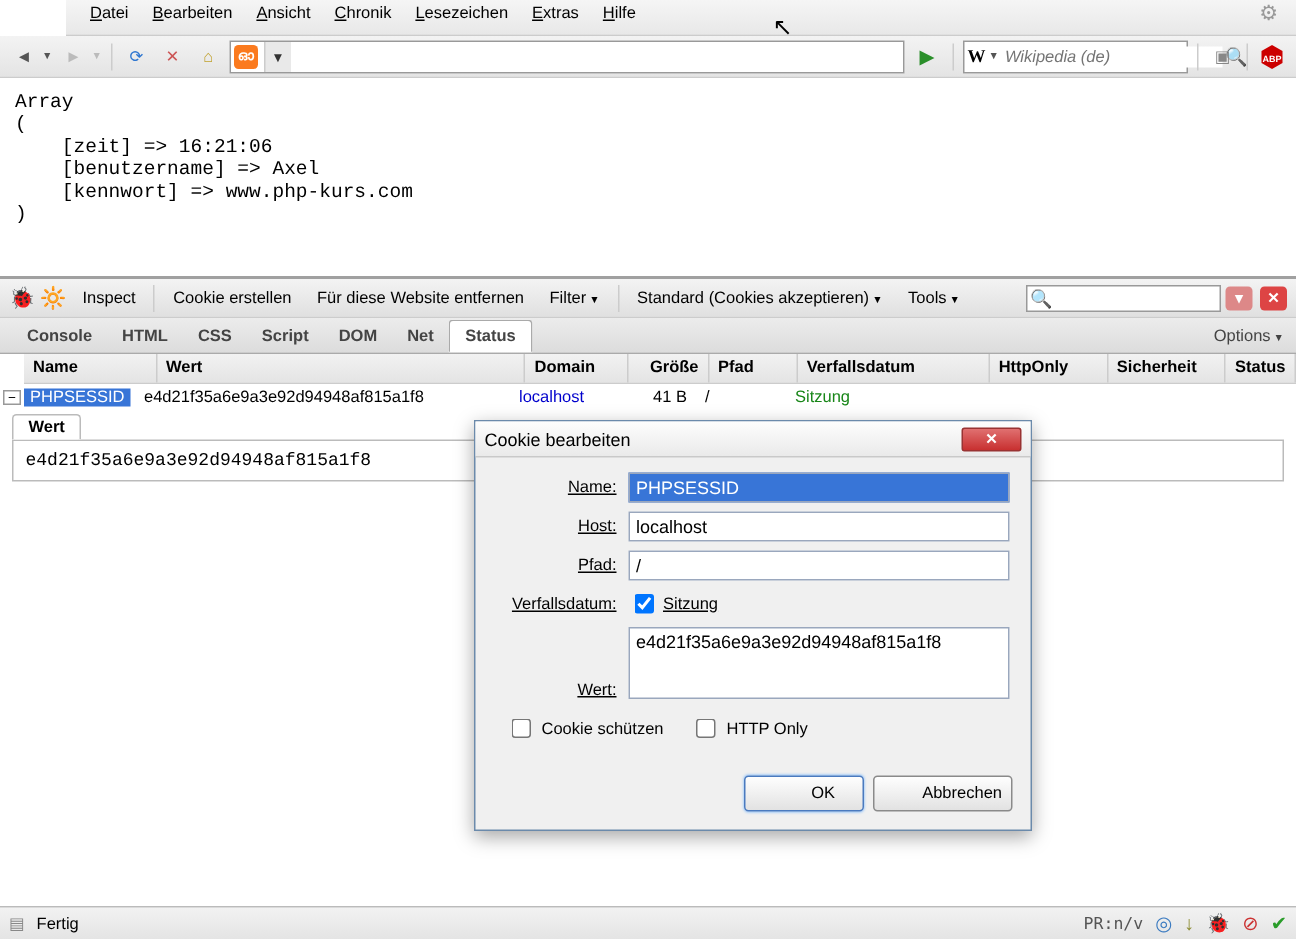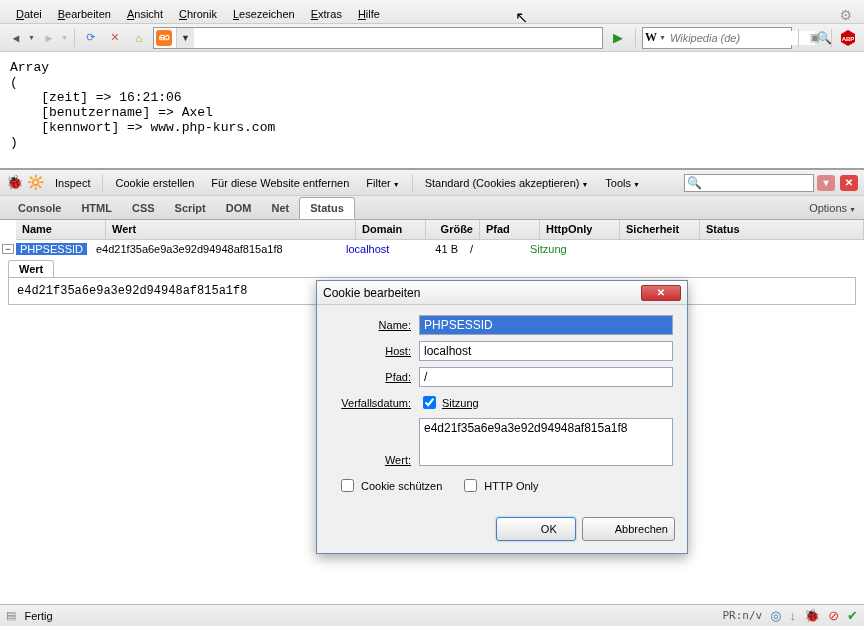--- a/index.html
+++ b/index.html
@@ -8,25 +8,26 @@
   font-family: "Segoe UI", Tahoma, Arial, sans-serif;
   font-size: 11px;
   background: #fff;
   width: 864px;
   height: 626px;
   overflow: hidden;
   position: relative;
 }
 .menubar {
   display: flex;
-  align-items: flex-end;
+  align-items: flex-start;
   background: linear-gradient(#f5f5f5, #e8e8e8);
   height: 24px;
   padding: 0 8px;
   border-bottom: 1px solid #ccc;
+  margin-left: 44px;
 }
 .menubar .menu-item {
   padding: 3px 8px;
   cursor: default;
 }
 .underline { text-decoration: underline; }
 .spacer { flex: 1; }
 .settings-icon { color: #999; font-size: 14px; padding-right: 4px; }
 .toolbar {
   display: flex;
@@ -89,21 +90,21 @@
   font-style: italic;
   color: #888;
 }
 .abp-icon { color: #c00; font-size: 16px; font-weight: bold; }
 
 .page-content {
   padding: 8px 10px;
   font-family: "Courier New", monospace;
   font-size: 13px;
   white-space: pre;
-  height: 116px;
+  height: 132px;
 }
 
 .firebug {
   border-top: 2px solid #a0a0a0;
 }
 .firebug-toolbar {
   display: flex;
   align-items: center;
   background: linear-gradient(#f3f3f3, #e0e0e0);
   height: 26px;
@@ -383,20 +384,21 @@
     <div class="fb-tab active">Status</div>
     <div class="options-link"><span>Options</span><span style="font-size:7px;margin-left:2px">▼</span></div>
   </div>
 
   <div class="fb-table-header">
     <div class="fb-col col-name">Name</div>
     <div class="fb-col col-wert">Wert</div>
     <div class="fb-col col-domain">Domain</div>
     <div class="fb-col col-size">Größe</div>
     <div class="fb-col col-path">Pfad</div>
+    <div class="fb-col col-expire">Verfallsdatum</div>
     <div class="fb-col col-httponly">HttpOnly</div>
     <div class="fb-col col-security">Sicherheit</div>
     <div class="fb-col col-status">Status</div>
   </div>
 
   <div class="fb-row">
     <div style="width:90px; display:flex; align-items:center; gap:2px;">
       <div class="expand-toggle">−</div>
       <span class="cookie-name-sel">PHPSESSID</span>
     </div>

